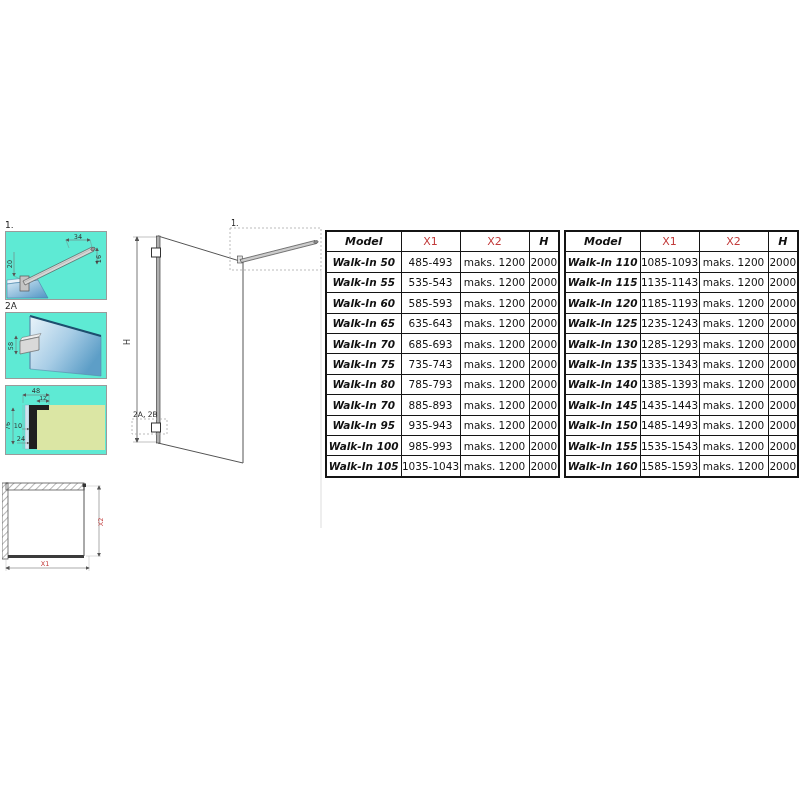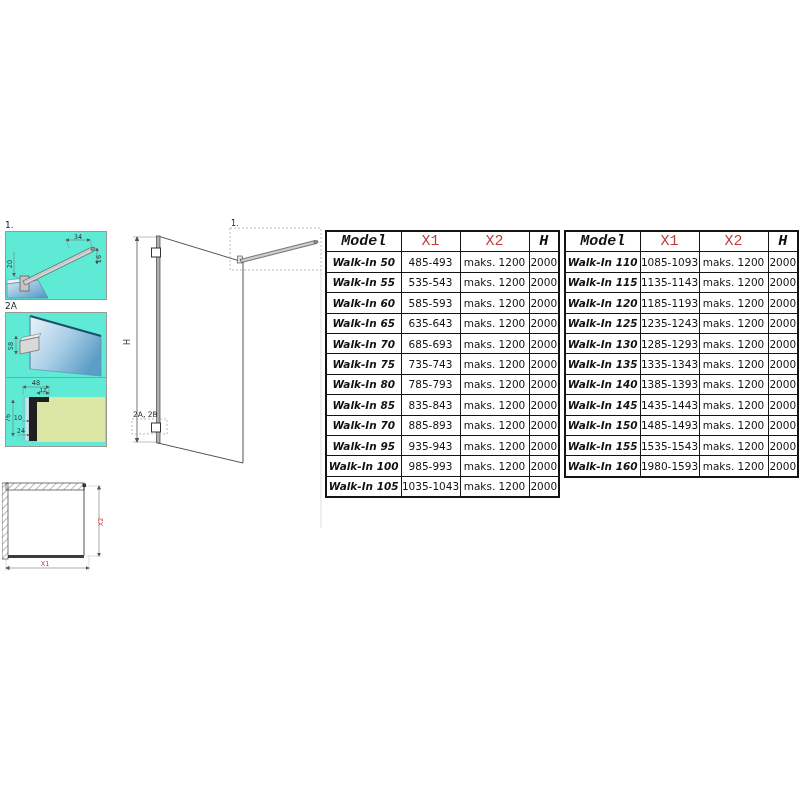--- a/index.html
+++ b/index.html
@@ -10,21 +10,21 @@
   .abs{position:absolute;}
   .diag-label{font-size:9px;color:#222;line-height:1;}
   .diag-box{border:1px solid #9a9a9a;background:#5eead4;}
   
   table.spec{border-collapse:collapse;table-layout:fixed;background:#fff;border:2px solid #141414;}
   table.spec th,table.spec td{
     border:1.6px solid #141414;text-align:center;vertical-align:middle;
     padding:0;height:19.4px;font-size:10.5px;color:#111;background:#fff;
     overflow:hidden;white-space:nowrap;
   }
-  table.spec th{font-weight:bold;font-style:italic;font-size:15px;font-family:Liberation Mono, monospace;}
+  table.spec th{font-weight:bold;font-style:italic;font-size:11px;}
   table.spec th.red{color:#c23b3b;font-style:normal;font-weight:normal;}
   table.spec td.model{font-weight:bold;font-style:italic;}
   table.spec col.c1{width:75px;} table.spec col.c2{width:59px;}
   table.spec col.c3{width:69px;} table.spec col.c4{width:30px;}
   svg text{font-family:"DejaVu Sans","Liberation Sans",sans-serif;}
   .dimtxt{fill:#333;font-size:6.5px;}
   .redtxt{fill:#c23b3b;font-size:6.5px;}
 </style>
 </head>
 <body>
@@ -85,21 +85,21 @@
 
     <polygon points="14,28 16,24.5 35,20.5 33,24" fill="#ededed" stroke="#666" stroke-width="0.5"></polygon>
     <polygon points="14,28 33,24 33,37 14,41" fill="#d9d9d9" stroke="#666" stroke-width="0.7"></polygon>
 
     <line x1="10" y1="23" x2="10" y2="41" stroke="#777" stroke-width="0.6" marker-start="url(#arr)" marker-end="url(#arr)"></line>
     <text x="7" y="33" class="dimtxt" text-anchor="middle" transform="rotate(-90 7 33)">58</text>
   </svg>
 </div>
 
 <div class="abs diag-label" style="left:5px;top:385px;">2B</div>
-<div class="abs diag-box" style="left:5px;top:377px;width:100px;height:68px;">
+<div class="abs diag-box" style="left:5px;top:385px;width:100px;height:68px;">
   <svg width="100" height="68" viewBox="0 0 100 68">
     <rect x="31" y="19" width="68" height="45" fill="#dbe6a4"></rect>
     <line x1="17" y1="19" x2="17" y2="63" stroke="#99aabb" stroke-width="0.5"></line>
     <rect x="19" y="19" width="4" height="44" fill="#cfe3ee" stroke="#7fa3bd" stroke-width="0.4"></rect>
     <rect x="23" y="19" width="8" height="44" fill="#1f1f1f"></rect>
     <rect x="31" y="19" width="12" height="5" fill="#1f1f1f"></rect>
 
     <line x1="17" y1="9" x2="43" y2="9" stroke="#777" stroke-width="0.6" marker-start="url(#arr)" marker-end="url(#arr)"></line>
     <line x1="17" y1="9" x2="17" y2="17" stroke="#777" stroke-width="0.4"></line>
     <line x1="43" y1="9" x2="43" y2="18" stroke="#777" stroke-width="0.4"></line>
@@ -223,26 +223,20 @@
           <td>maks. 1200</td>
           <td>2000</td>
         </tr>
         <tr>
           <td class="model">Walk-In 80</td>
           <td>785-793</td>
           <td>maks. 1200</td>
           <td>2000</td>
         </tr>
         <tr>
-          <td class="model">Walk-In 85</td>
-          <td>835-843</td>
-          <td>maks. 1200</td>
-          <td>2000</td>
-        </tr>
-        <tr>
           <td class="model">Walk-In 70</td>
           <td>885-893</td>
           <td>maks. 1200</td>
           <td>2000</td>
         </tr>
         <tr>
           <td class="model">Walk-In 95</td>
           <td>935-943</td>
           <td>maks. 1200</td>
           <td>2000</td>
@@ -335,19 +329,19 @@
           <td>2000</td>
         </tr>
         <tr>
           <td class="model">Walk-In 155</td>
           <td>1535-1543</td>
           <td>maks. 1200</td>
           <td>2000</td>
         </tr>
         <tr>
           <td class="model">Walk-In 160</td>
-          <td>1980-1593</td>
+          <td>1585-1593</td>
           <td>maks. 1200</td>
           <td>2000</td>
         </tr>
       </tbody>
     </table>
 </div>
 
 </body></html>

